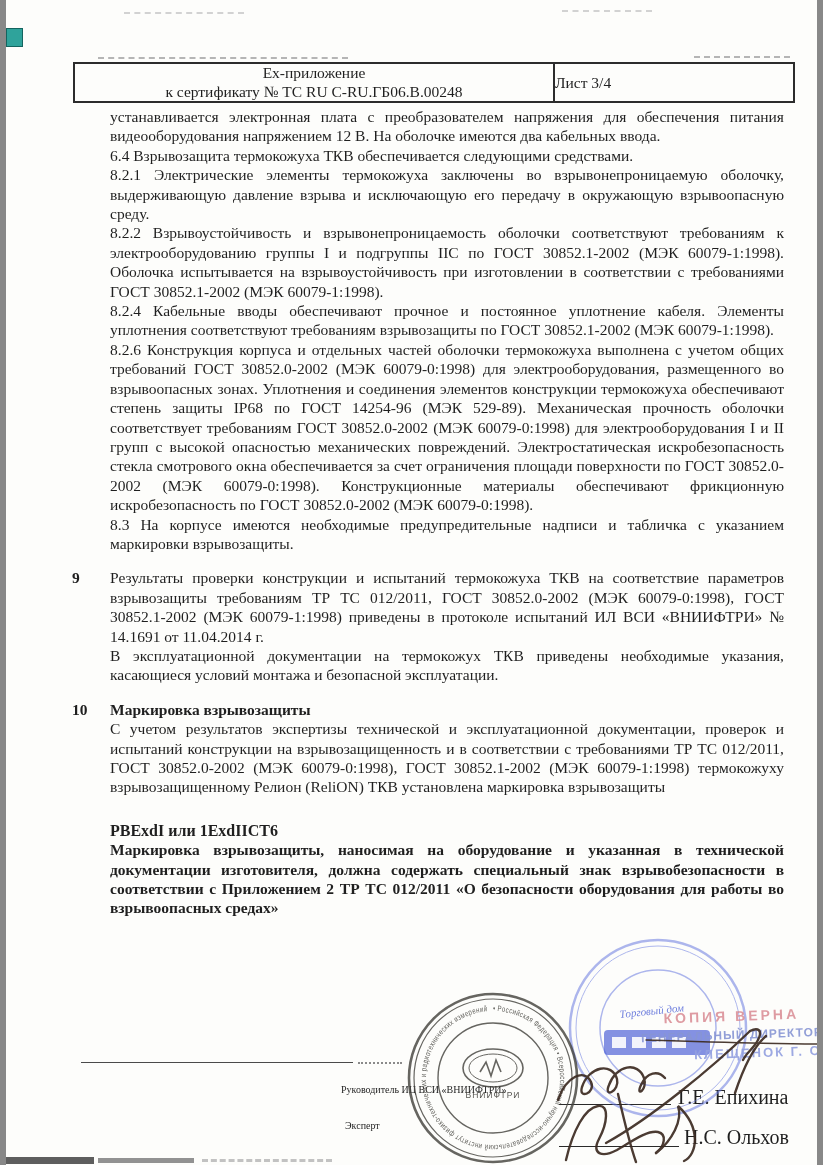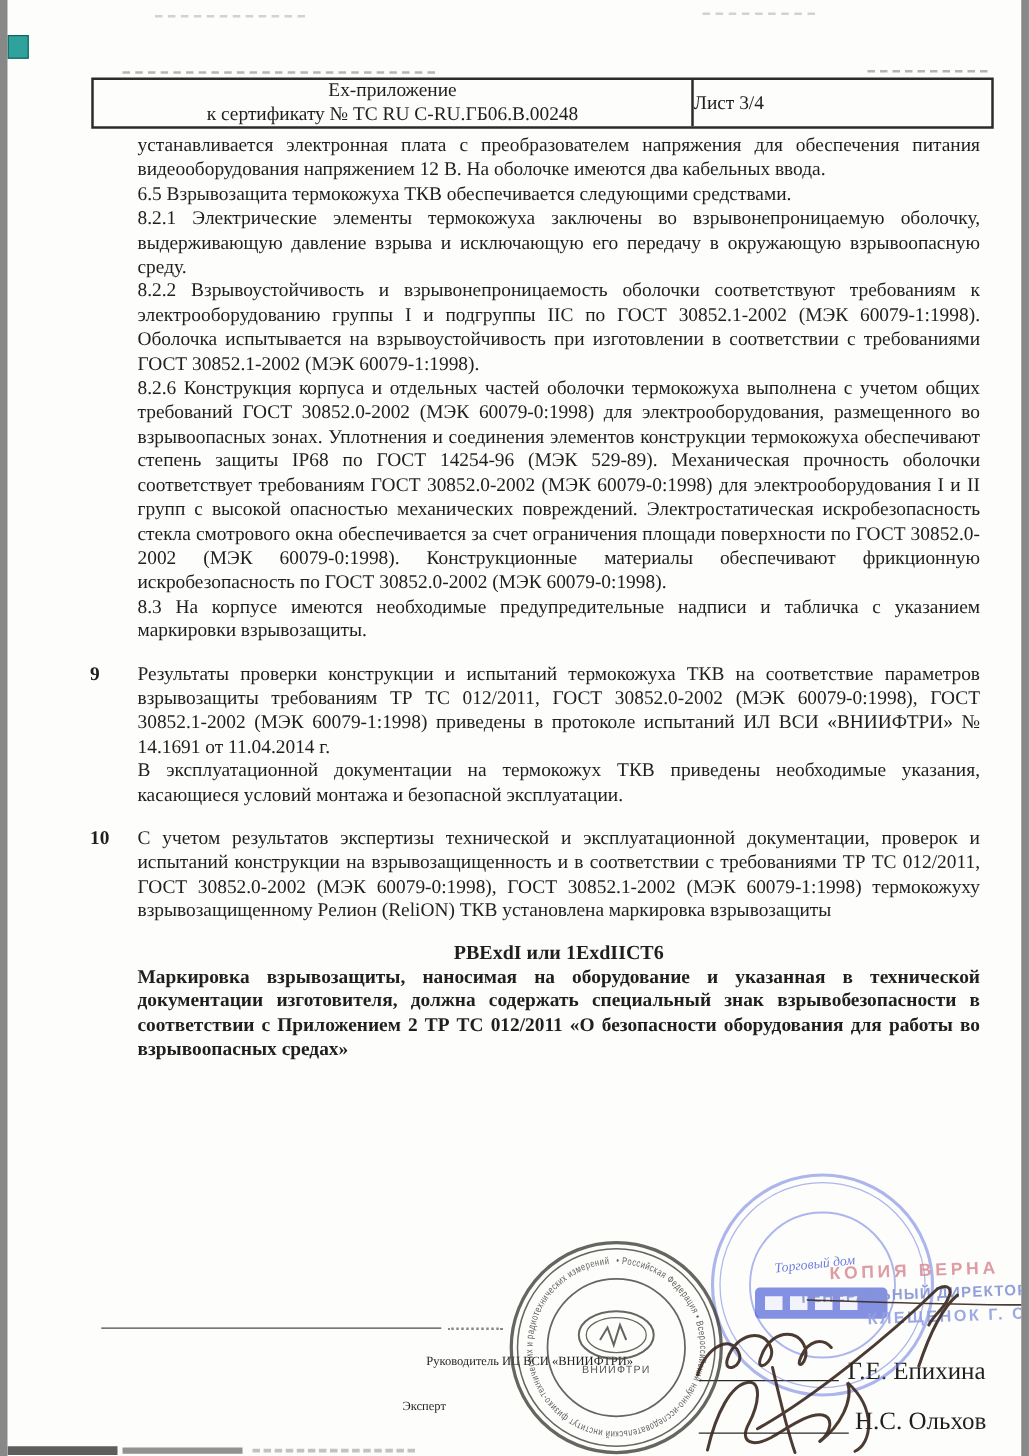--- a/index.html
+++ b/index.html
@@ -31,21 +31,21 @@
     justify-content:flex-start; font-size:15.5px;
   }
 
   
   .content { position:absolute; left:104px; top:107px; width:674px;
     font-size:15.5px; line-height:19.4px; text-align:justify; }
   .content p { margin:0; }
   .section { position:relative; margin-top:15px; }
   .section .sec-num { position:absolute; left:-38px; top:0; font-weight:bold; }
   .section h3 { margin:0 0 0 0; font-size:15.5px; font-weight:bold; text-align:left; }
-  .marking-line { margin-top:14px; text-align:center; font-weight:bold; font-size:16px; }
+  .marking-line { margin-top:24px; text-align:left; font-weight:bold; font-size:16px; }
   .bold-note { margin-top:14px; font-weight:bold; }
 
   
   .sep-line { position:absolute; left:75px; top:1062px; width:272px; height:0; border-top:1.5px solid #4a4a4a; }
   .sep-line-dash { position:absolute; left:352px; top:1062px; width:44px; height:0; border-top:2px dotted #8a8a8a; }
   .sig-label { position:absolute; font-size:10px; }
   .sig-name { position:absolute; font-size:20px; }
   .sig-rule { position:absolute; height:0; border-top:1.2px solid #2a2a2a; }
 
   
@@ -77,50 +77,52 @@
       <div>Ех-приложение</div>
       <div>к сертификату № ТС RU C-RU.ГБ06.В.00248</div>
     </div>
     <div class="cell-right">
       <span>Лист 3/4</span>
     </div>
   </div>
 
   <div class="content">
     <p>устанавливается электронная плата с преобразователем напряжения для обеспечения питания видеооборудования напряжением 12 В. На оболочке имеются два кабельных ввода.</p>
-    <p>6.5 Взрывозащита термокожуха ТКВ обеспечивается следующими средствами.</p>
+    <p>6.4 Взрывозащита термокожуха ТКВ обеспечивается следующими средствами.</p>
     <p>8.2.1 Электрические элементы термокожуха заключены во взрывонепроницаемую оболочку, выдерживающую давление взрыва и исключающую его передачу в окружающую взрывоопасную среду.</p>
     <p>8.2.2 Взрывоустойчивость и взрывонепроницаемость оболочки соответствуют требованиям к электрооборудованию группы I и подгруппы IIС по ГОСТ 30852.1-2002 (МЭК 60079-1:1998). Оболочка испытывается на взрывоустойчивость при изготовлении в соответствии с требованиями ГОСТ 30852.1-2002 (МЭК 60079-1:1998).</p>
+    <p>8.2.4 Кабельные вводы обеспечивают прочное и постоянное уплотнение кабеля. Элементы уплотнения соответствуют требованиям взрывозащиты по ГОСТ 30852.1-2002 (МЭК 60079-1:1998).</p>
     <p>8.2.6 Конструкция корпуса и отдельных частей оболочки термокожуха выполнена с учетом общих требований ГОСТ 30852.0-2002 (МЭК 60079-0:1998) для электрооборудования, размещенного во взрывоопасных зонах. Уплотнения и соединения элементов конструкции термокожуха обеспечивают степень защиты IP68 по ГОСТ 14254-96 (МЭК 529-89). Механическая прочность оболочки соответствует требованиям ГОСТ 30852.0-2002 (МЭК 60079-0:1998) для электрооборудования I и II групп с высокой опасностью механических повреждений. Электростатическая искробезопасность стекла смотрового окна обеспечивается за счет ограничения площади поверхности по ГОСТ 30852.0-2002 (МЭК 60079-0:1998). Конструкционные материалы обеспечивают фрикционную искробезопасность по ГОСТ 30852.0-2002 (МЭК 60079-0:1998).</p>
     <p>8.3 На корпусе имеются необходимые предупредительные надписи и табличка с указанием маркировки взрывозащиты.</p>
 
     <div class="section">
       <span class="sec-num">9</span>
       <p>Результаты проверки конструкции и испытаний термокожуха ТКВ на соответствие параметров взрывозащиты требованиям ТР ТС 012/2011, ГОСТ 30852.0-2002 (МЭК 60079-0:1998), ГОСТ 30852.1-2002 (МЭК 60079-1:1998) приведены в протоколе испытаний ИЛ ВСИ «ВНИИФТРИ» № 14.1691 от 11.04.2014 г.</p>
       <p>В эксплуатационной документации на термокожух ТКВ приведены необходимые указания, касающиеся условий монтажа и безопасной эксплуатации.</p>
     </div>
 
     <div class="section">
       <span class="sec-num">10</span>
+      <h3>Маркировка взрывозащиты</h3>
       <p>С учетом результатов экспертизы технической и эксплуатационной документации, проверок и испытаний конструкции на взрывозащищенность и в соответствии с требованиями ТР ТС 012/2011, ГОСТ 30852.0-2002 (МЭК 60079-0:1998), ГОСТ 30852.1-2002 (МЭК 60079-1:1998) термокожуху взрывозащищенному Релион (ReliON) ТКВ установлена маркировка взрывозащиты</p>
     </div>
 
     <div class="marking-line">РВExdI или 1ExdIICT6</div>
 
     <p class="bold-note">Маркировка взрывозащиты, наносимая на оборудование и указанная в технической документации изготовителя, должна содержать специальный знак взрывобезопасности в соответствии с Приложением 2 ТР ТС 012/2011 «О безопасности оборудования для работы во взрывоопасных средах»</p>
   </div>
 
   <div class="sep-line"></div>
   <div class="sep-line-dash"></div>
 
   <div class="sig-label" style="left:335px; top:1084px;">Руководитель ИЦ ВСИ «ВНИИФТРИ»</div>
   <div class="sig-rule" style="left:553px; top:1104px; width:112px;"></div>
   <div class="sig-name" style="left:672px; top:1086px;">Г.Е. Епихина</div>
 
-  <div class="sig-label" style="left:316px; top:1120px;">Эксперт</div>
+  <div class="sig-label" style="left:339px; top:1120px;">Эксперт</div>
   <div class="sig-rule" style="left:553px; top:1146px; width:120px;"></div>
   <div class="sig-name" style="left:678px; top:1126px;">Н.С. Ольхов</div>
 
   <svg class="stamp-layer" width="823" height="1165" viewBox="0 0 823 1165">
     <g opacity="0.55" stroke="#6b7ce0" fill="none">
       <circle cx="652" cy="1028" r="88" stroke-width="2.5"></circle>
       <circle cx="652" cy="1028" r="82" stroke-width="1"></circle>
       <circle cx="652" cy="1028" r="58" stroke-width="1.5"></circle>
     </g>
     <g opacity="0.8">

